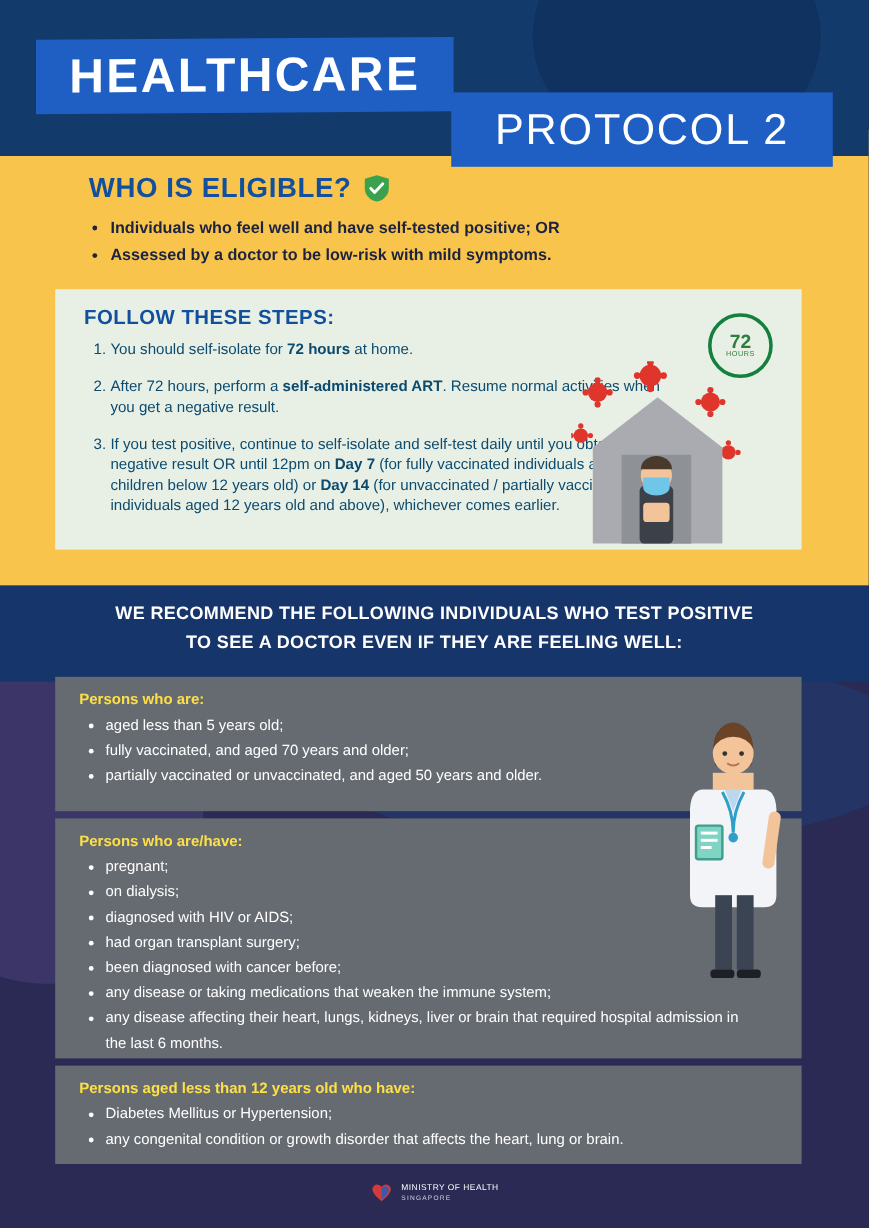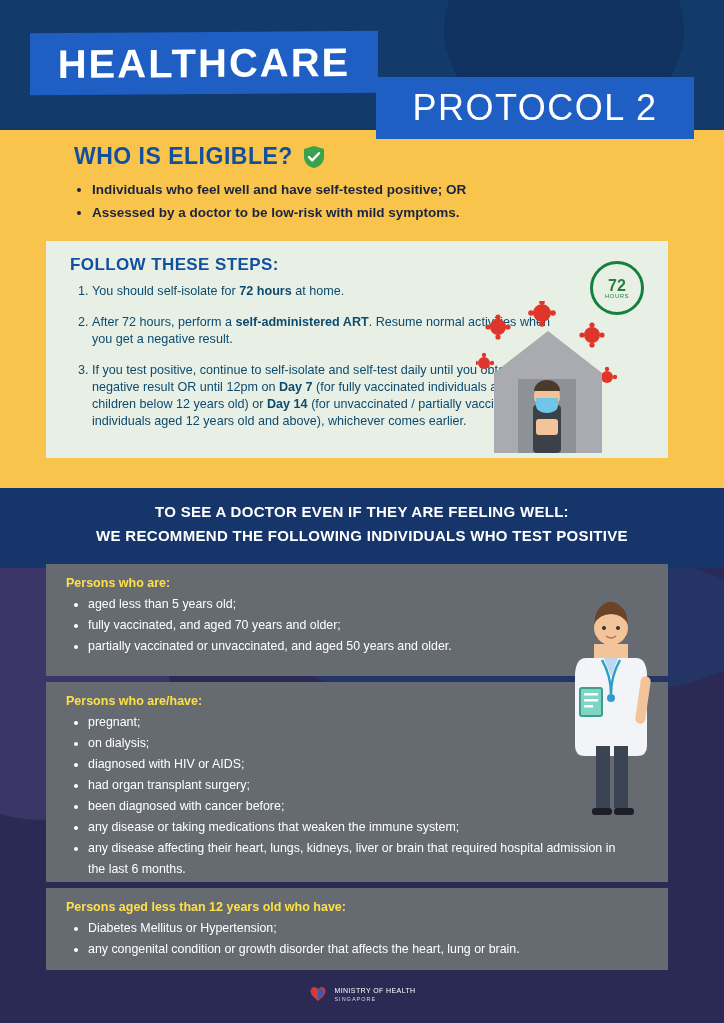--- a/index.html
+++ b/index.html
@@ -325,22 +325,22 @@
       <rect x="57" y="104" width="28" height="48" rx="4" fill="#3c4049"></rect>
       <circle cx="71" cy="95" r="13" fill="#f3c39a"></circle>
       <path d="M58 90 a13 11 0 0 1 26 0 z" fill="#4a3a2c"></path>
       <path d="M60 97 h22 v8 a11 7 0 0 1 -22 0 z" fill="#6fc6e8"></path>
       <rect x="60" y="118" width="22" height="16" rx="3" fill="#f3c39a"></rect>
     </g>
   </svg>
 </div>
 
 <div class="recommend">
+  <div>WE RECOMMEND THE FOLLOWING INDIVIDUALS WHO TEST POSITIVE</div>
   <div>TO SEE A DOCTOR EVEN IF THEY ARE FEELING WELL:</div>
-  <div>WE RECOMMEND THE FOLLOWING INDIVIDUALS WHO TEST POSITIVE</div>
 </div>
 
 <div class="panel panel-1">
   <h3>Persons who are:</h3>
   <ul>
     <li>aged less than 5 years old;</li>
     <li>fully vaccinated, and aged 70 years and older;</li>
     <li>partially vaccinated or unvaccinated, and aged 50 years and older.</li>
   </ul>
 </div>

